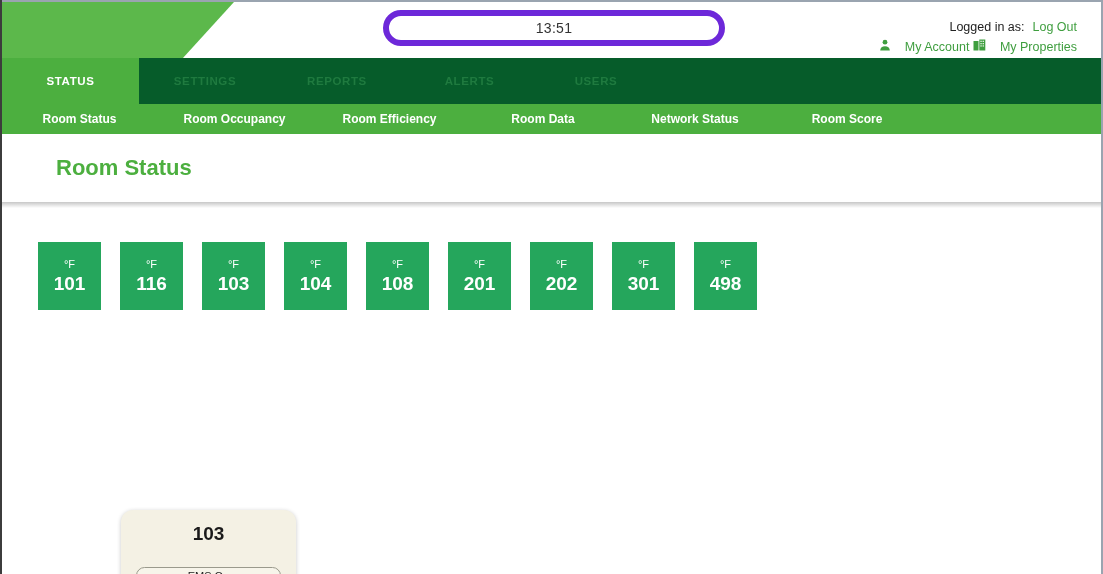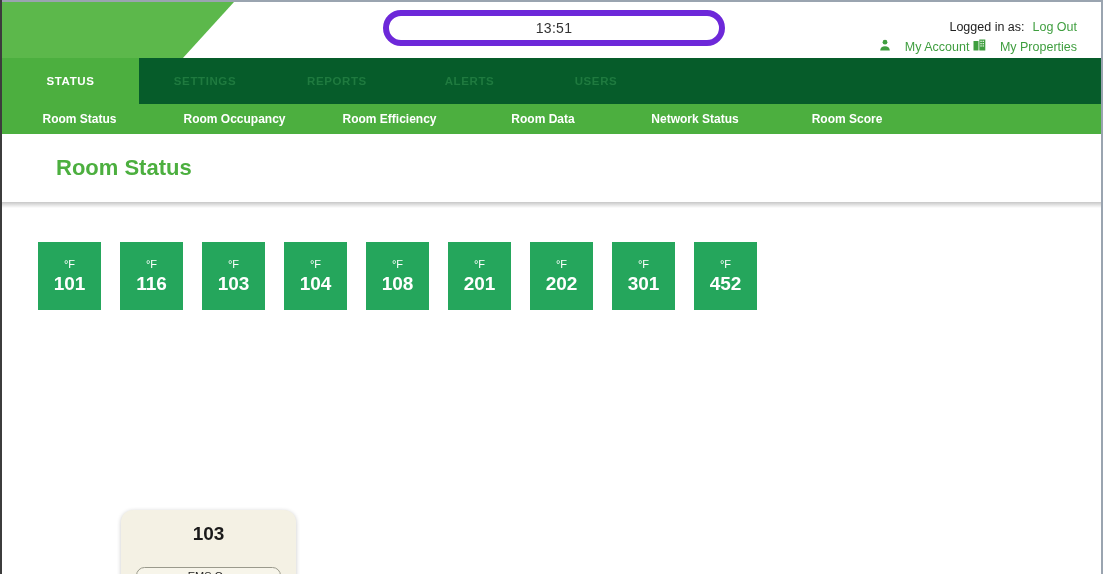--- a/index.html
+++ b/index.html
@@ -338,21 +338,21 @@
         <div class="room-tile" style="background: rgb(37, 166, 92);">
           <div class="tile-unit">°F</div>
           <div class="tile-number">202</div>
         </div>
         <div class="room-tile" style="background: rgb(37, 166, 92);">
           <div class="tile-unit">°F</div>
           <div class="tile-number">301</div>
         </div>
         <div class="room-tile" style="background: rgb(37, 166, 92);">
           <div class="tile-unit">°F</div>
-          <div class="tile-number">452</div>
+          <div class="tile-number">498</div>
         </div>
       </div>
 
     <div class="detail-popup">
       <div class="popup-room">103</div>
       <div class="popup-pill">EMS On</div>
       <div class="popup-divider"></div>
       <div class="popup-temp">78°F</div>
 
     </div>

